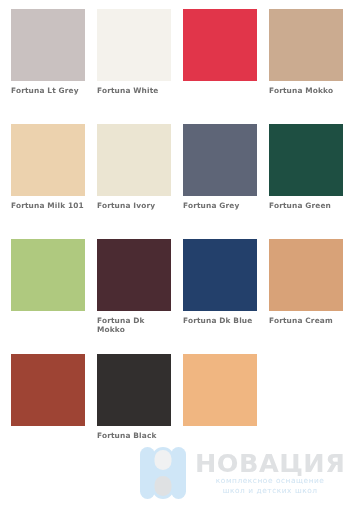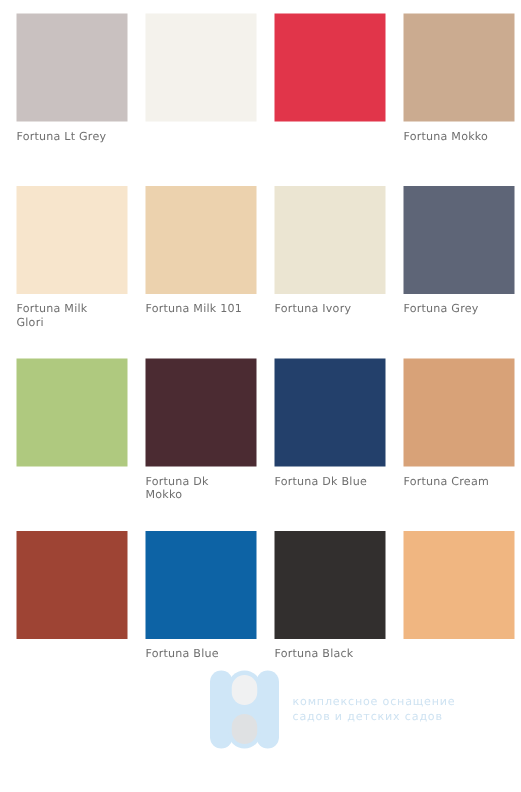--- a/index.html
+++ b/index.html
@@ -24,20 +24,21 @@
     padding: 9px 0 0 11px;
     display: grid;
     grid-template-columns: repeat(4, 86px);
     grid-auto-rows: 115px;
     z-index: 2;
   }
   .swatch-cell {
     width: 72px;
     height: 115px;
     box-sizing: border-box;
+    font-weight: bold;
   }
   .swatch-chip {
     width: 74px;
     height: 72px;
     display: block;
   }
   .swatch-label {
     display: block;
     width: 80px;
     margin-top: 5px;
@@ -75,56 +76,57 @@
     letter-spacing: 0.5px;
     line-height: 26px;
     display: block;
   }
   #wm-sub1, #wm-sub2 {
     display: block;
     font-size: 7.4px;
     color: #cfe3f2;
     letter-spacing: 0.55px;
     line-height: 9.6px;
+    text-align: center;
   }
 </style>
 </head>
 <body>
 
 <div id="palette">
     <div class="swatch-cell">
       <span class="swatch-chip" style="background: rgb(201, 193, 192);"></span>
       <span class="swatch-label">Fortuna Lt Grey</span>
     </div>
     <div class="swatch-cell">
       <span class="swatch-chip" style="background: rgb(244, 242, 236);"></span>
+      <span class="swatch-label">Fortuna White</span>
     </div>
     <div class="swatch-cell">
       <span class="swatch-chip" style="background: rgb(225, 53, 74);"></span>
     </div>
     <div class="swatch-cell">
       <span class="swatch-chip" style="background: rgb(203, 171, 144);"></span>
       <span class="swatch-label">Fortuna Mokko</span>
-    </div>
-    <div class="swatch-cell">
-      <span class="swatch-chip" style="background: rgb(247, 229, 204);"></span>
-      <span class="swatch-label">Fortuna Milk
-Glori</span>
     </div>
     <div class="swatch-cell">
       <span class="swatch-chip" style="background: rgb(236, 210, 174);"></span>
       <span class="swatch-label">Fortuna Milk 101</span>
     </div>
     <div class="swatch-cell">
       <span class="swatch-chip" style="background: rgb(235, 229, 210);"></span>
       <span class="swatch-label">Fortuna Ivory</span>
     </div>
     <div class="swatch-cell">
       <span class="swatch-chip" style="background: rgb(94, 101, 119);"></span>
       <span class="swatch-label">Fortuna Grey</span>
+    </div>
+    <div class="swatch-cell">
+      <span class="swatch-chip" style="background: rgb(30, 79, 66);"></span>
+      <span class="swatch-label">Fortuna Green</span>
     </div>
     <div class="swatch-cell">
       <span class="swatch-chip" style="background: rgb(175, 201, 127);"></span>
     </div>
     <div class="swatch-cell">
       <span class="swatch-chip" style="background: rgb(75, 43, 50);"></span>
       <span class="swatch-label">Fortuna Dk
 Mokko</span>
     </div>
     <div class="swatch-cell">
@@ -132,39 +134,36 @@
       <span class="swatch-label">Fortuna Dk Blue</span>
     </div>
     <div class="swatch-cell">
       <span class="swatch-chip" style="background: rgb(216, 162, 120);"></span>
       <span class="swatch-label">Fortuna Cream</span>
     </div>
     <div class="swatch-cell">
       <span class="swatch-chip" style="background: rgb(158, 68, 52);"></span>
     </div>
     <div class="swatch-cell">
-      <span class="swatch-chip" style="background: rgb(13, 99, 165);"></span>
-      <span class="swatch-label">Fortuna Blue</span>
-    </div>
-    <div class="swatch-cell">
       <span class="swatch-chip" style="background: rgb(50, 47, 46);"></span>
       <span class="swatch-label">Fortuna Black</span>
     </div>
     <div class="swatch-cell">
       <span class="swatch-chip" style="background: rgb(240, 182, 129);"></span>
     </div>
   </div>
 
 <div id="watermark">
   <div id="wm-mark">
     <svg width="46" height="56" viewBox="0 0 46 56" xmlns="http://www.w3.org/2000/svg">
       <rect x="0" y="2" width="15" height="52" rx="7.5" fill="#cfe6f7"></rect>
       <rect x="31" y="2" width="15" height="52" rx="7.5" fill="#cfe6f7"></rect>
       <rect x="12" y="2" width="22" height="52" rx="11" fill="#cfe6f7"></rect>
       <rect x="14.5" y="5" width="17" height="20" rx="8.5" fill="#f0f1f2"></rect>
       <rect x="14.5" y="31" width="17" height="20" rx="8.5" fill="#dfe1e3"></rect>
     </svg>
   </div>
   <div id="wm-text">
+    <span id="wm-title">НОВАЦИЯ</span>
     <span id="wm-sub1">комплексное оснащение</span>
-    <span id="wm-sub2">садов и детских садов</span>
+    <span id="wm-sub2">школ и детских школ</span>
   </div>
 </div>
 
 </body></html>

